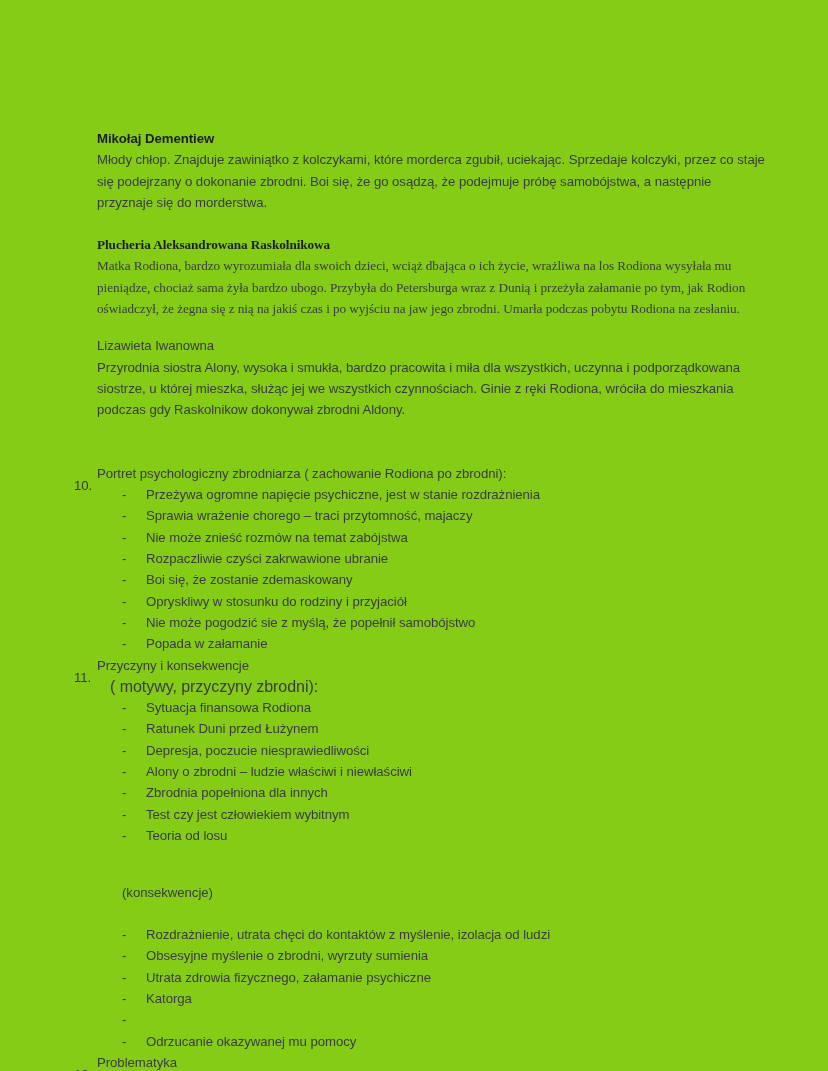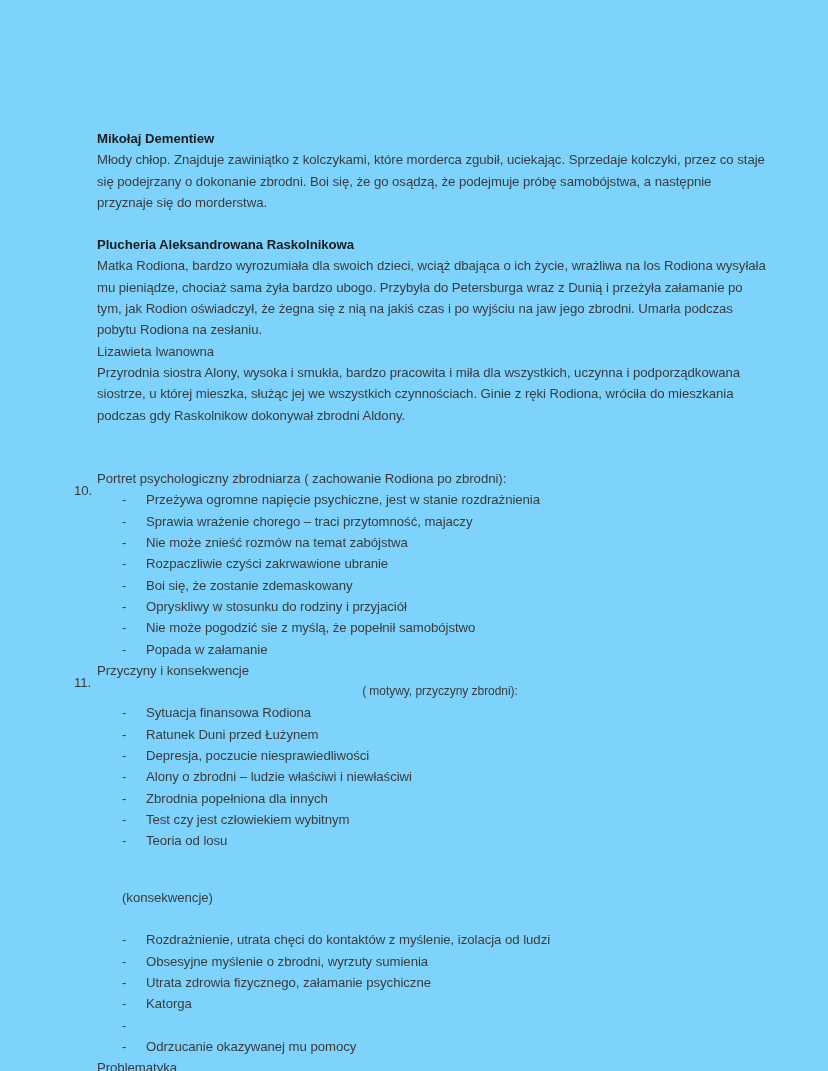--- a/index.html
+++ b/index.html
@@ -13,36 +13,37 @@
     height: 1071px;
     overflow: hidden;
     font-family: "Liberation Sans", "DejaVu Sans", sans-serif;
     -webkit-font-smoothing: antialiased;
   }
 
   .page {
     position: relative;
     width: 828px;
     height: 1071px;
-    background: #7dd3fc;
+    background: #84cc16;
     box-sizing: border-box;
     padding: 128px 58px 0 74px;
   }
 
   .doc-body {
     width: 696px;
   }
 
   
   .char-block {
     margin: 0 0 21px 23px;   
     width: 673px;
   }
   .char-block.tight {
-    margin-bottom: 0;
+    margin-bottom: 16px;
+    font-family: Liberation Serif, serif;
   }
 
   .char-name {
     font-size: 13.2px;
     line-height: 21.3px;
     font-weight: 700;
     color: #1d1d1f;
     letter-spacing: -0.05px;
     margin: 0;
   }
@@ -83,25 +84,24 @@
     width: 21px;
     text-align: left;
     color: #3b3b3d;
   }
   .num-label {
     display: inline;
   }
 
   .sub-line {
     margin: 0 0 0 36px;      
-    font-size: 12px;
-    line-height: 21.3px;
-    color: #3b3b3d;
-    letter-spacing: -0.05px;
-    text-align: center;
+    font-size: 16px;
+    line-height: 21.3px;
+    color: #3b3b3d;
+    letter-spacing: -0.05px;
   }
 
   .paren-line {
     margin: 14px 0 0 48px;      
     font-size: 13.2px;
     line-height: 21.3px;
     color: #3b3b3d;
     letter-spacing: -0.05px;
   }
 

